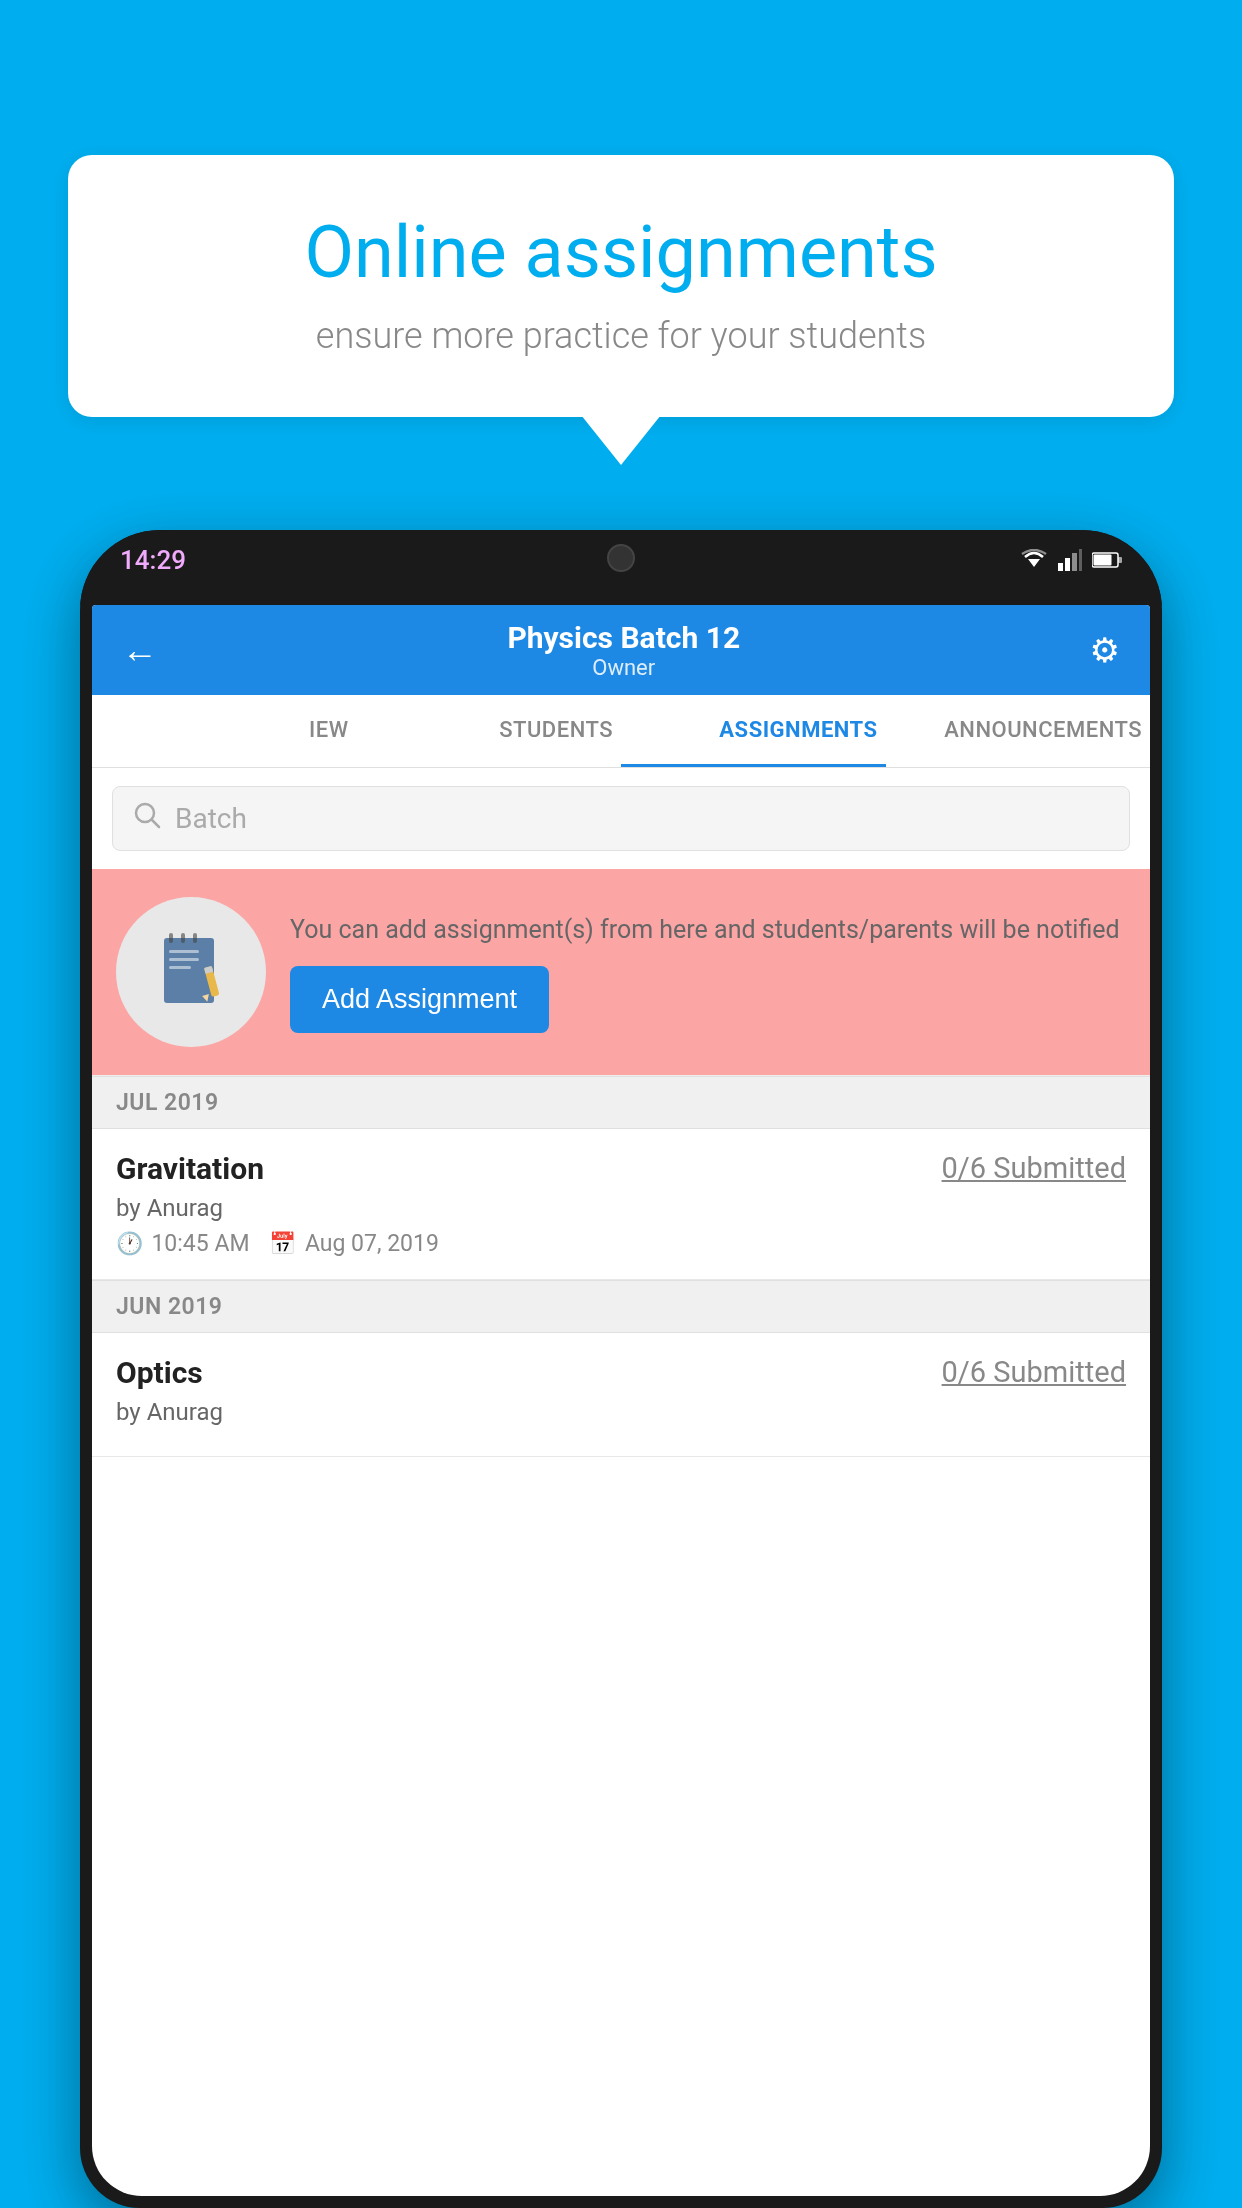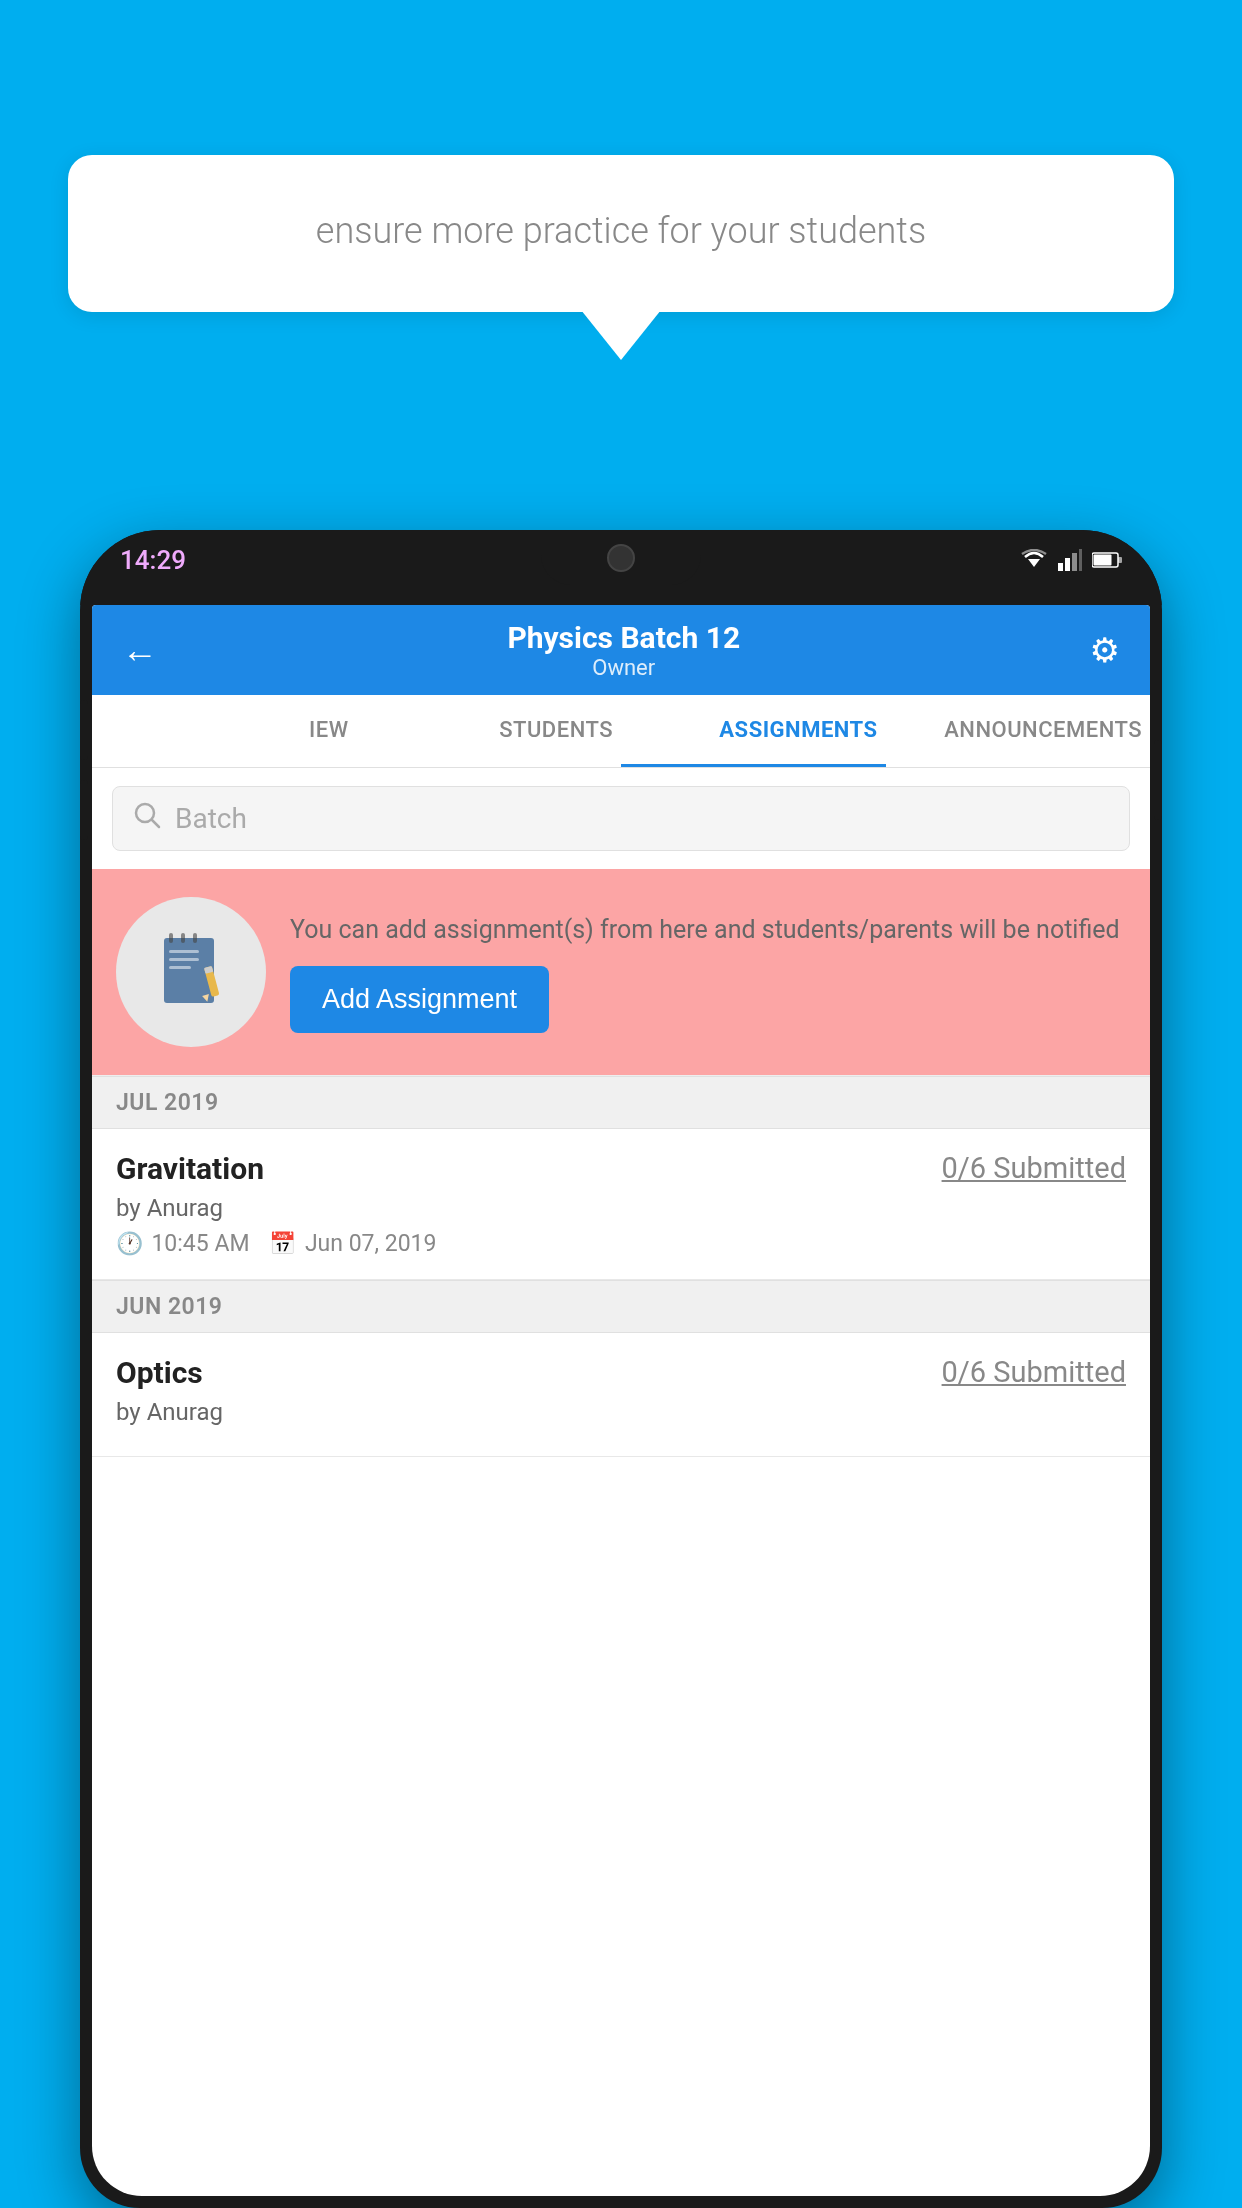--- a/index.html
+++ b/index.html
@@ -368,20 +368,21 @@
       top: 210px;
       width: 8px;
       height: 80px;
     }
   </style>
 </head>
 <body>
 
 <div class="speech-bubble-container">
   <div class="speech-bubble">
+    <h1>Online assignments</h1>
     <p>ensure more practice for your students</p>
   </div>
 </div>
 
 <div class="phone">
 
   <div class="phone-side-btn vol-up"></div>
   <div class="phone-side-btn vol-down"></div>
   <div class="phone-side-btn power-btn"></div>
 
@@ -476,21 +477,21 @@
         <span class="assignment-submitted">0/6 Submitted</span>
       </div>
       <div class="assignment-by">by Anurag</div>
       <div class="assignment-meta">
         <div class="meta-item">
           <span class="meta-icon">🕐</span>
           <span>10:45 AM</span>
         </div>
         <div class="meta-item">
           <span class="meta-icon">📅</span>
-          <span>Jun 07, 2019</span>
+          <span>Aug 07, 2019</span>
         </div>
       </div>
     </div>
 
     <div class="month-separator">JUN 2019</div>
 
     <div class="assignment-item">
       <div class="assignment-item-header">
         <span class="assignment-name">Optics</span>
         <span class="assignment-submitted">0/6 Submitted</span>

